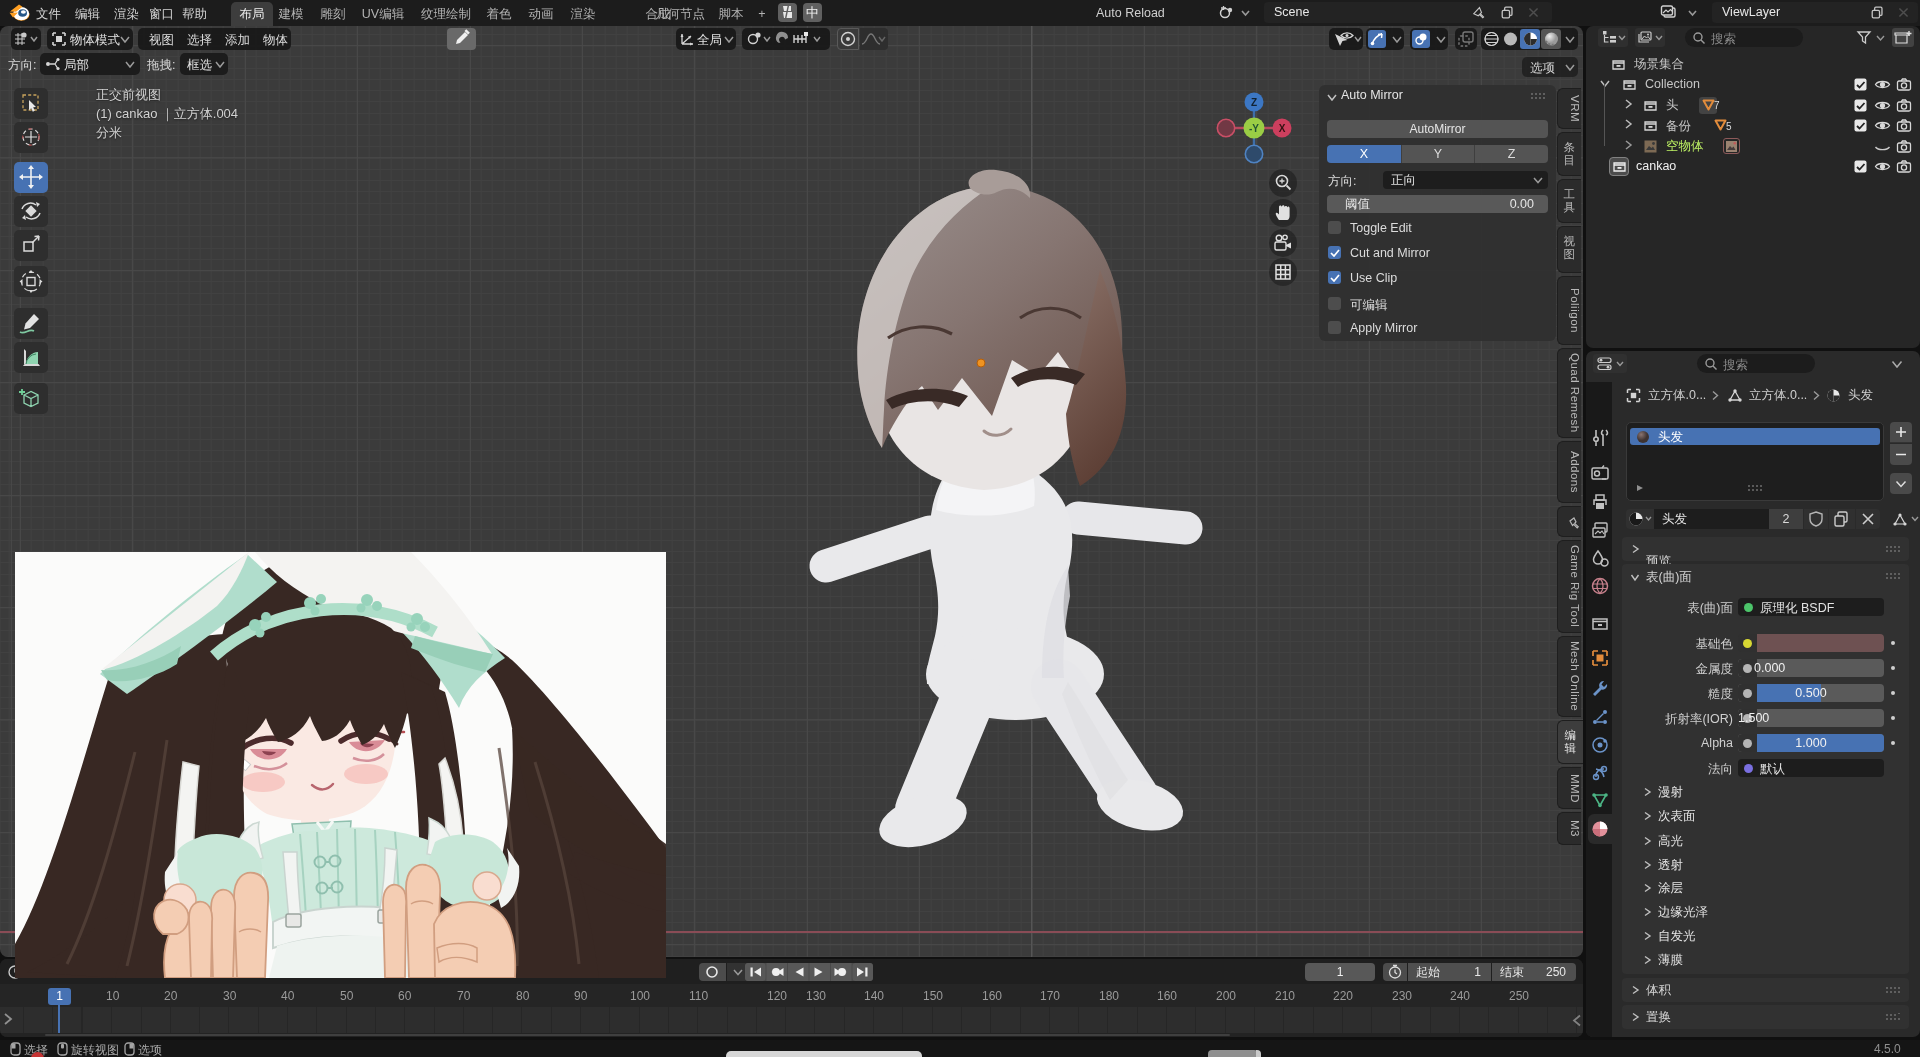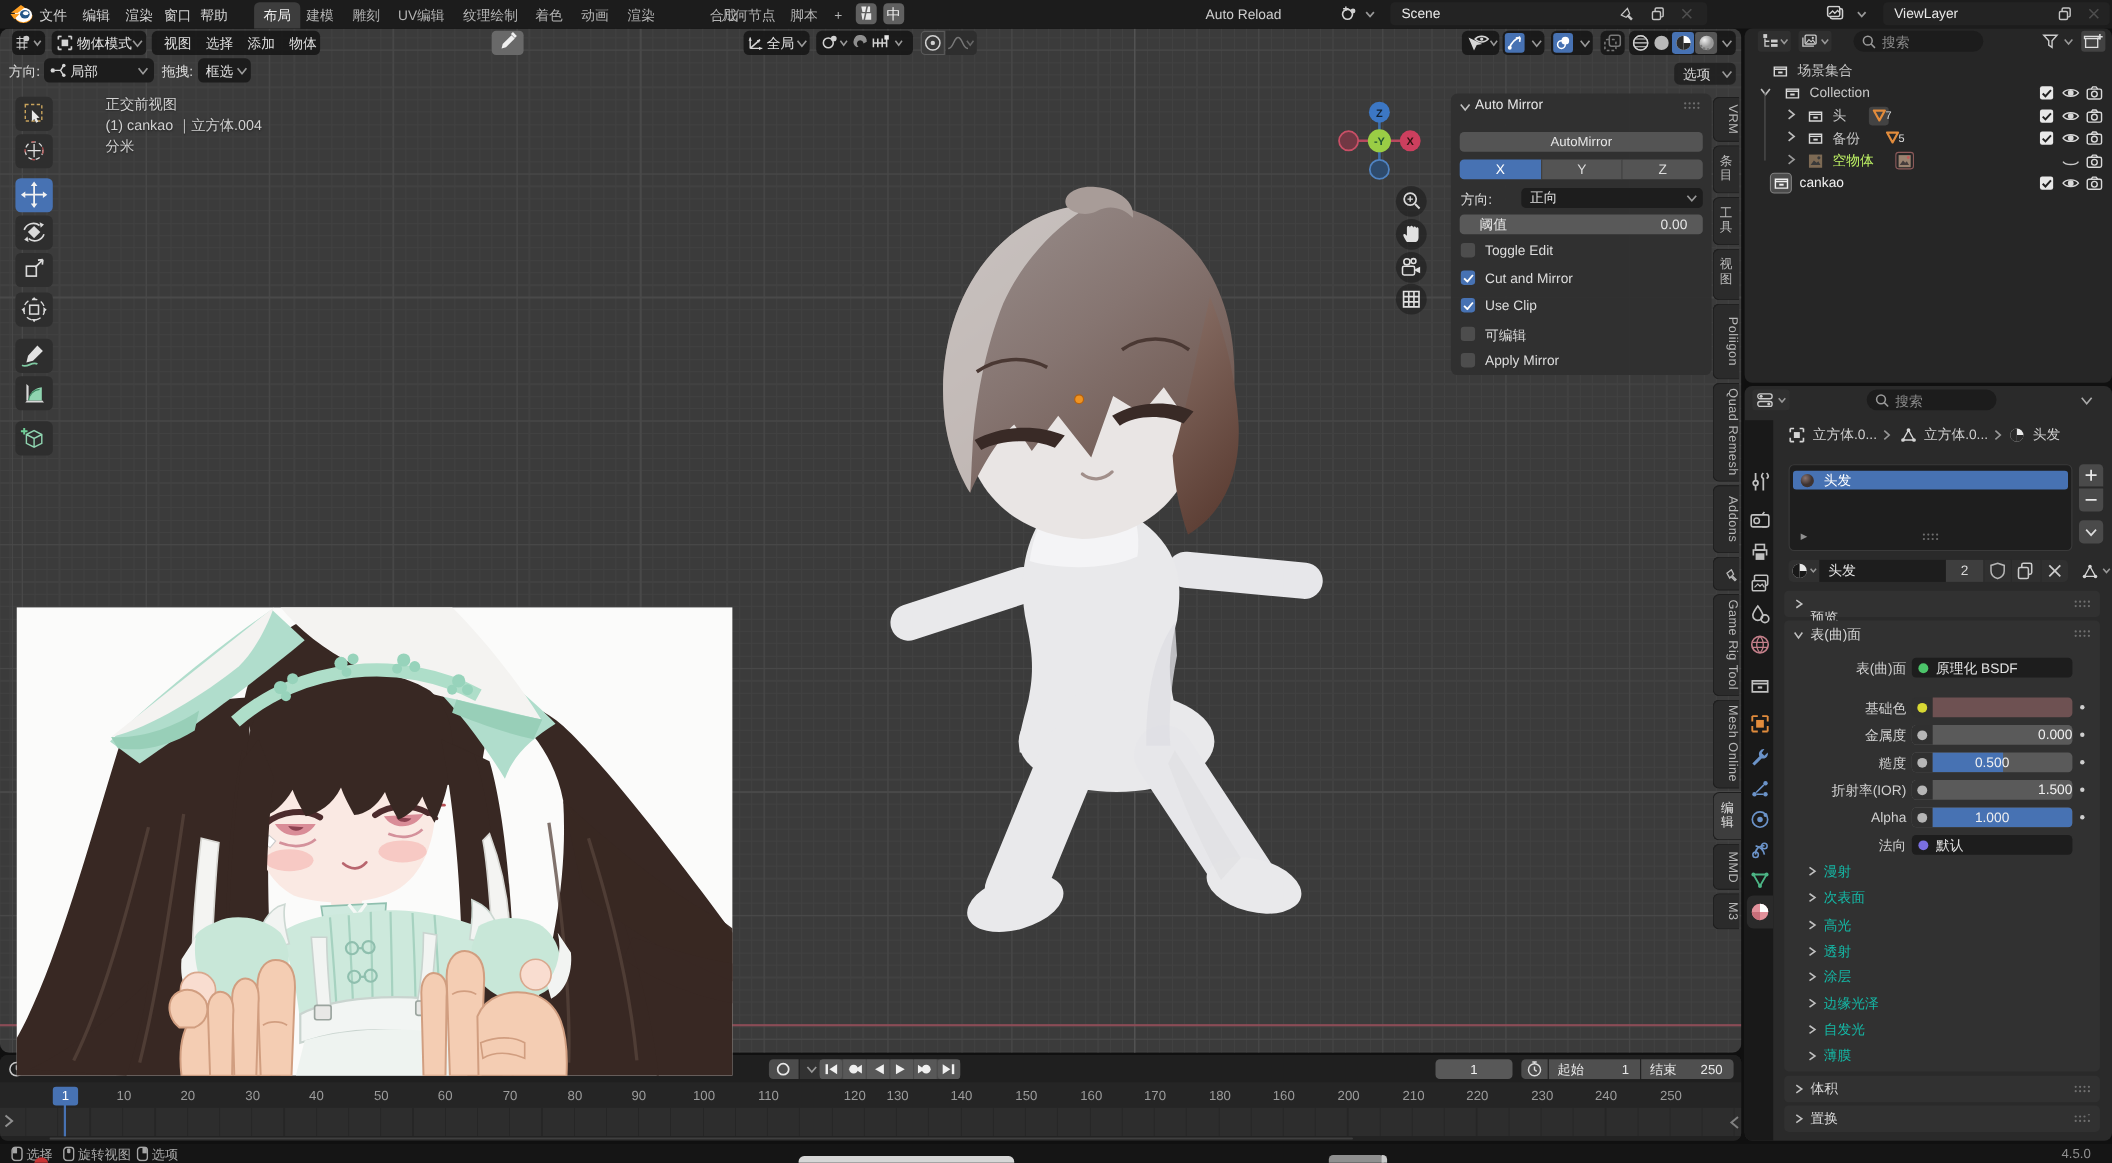--- a/index.html
+++ b/index.html
@@ -53,21 +53,21 @@
 .plab{position:absolute;right:179px;top:2px;color:#cfcfcf}
 .pfield{position:absolute;left:116px;width:146px;height:18px;background:#1d1d1d;border-radius:4px;color:#e2e2e2}
 .pslider{position:absolute;left:116px;width:146px;height:18px;background:#5a5a5a;border-radius:4px;color:#f0f0f0;overflow:hidden}
 .sv{position:absolute;left:19px;top:0;height:18px;background:#4772b3}
 .dot{display:inline-block;width:9px;height:9px;border-radius:50%;margin:4px 0 0 6px}
 .pfield .dot{position:absolute;left:6px;top:4.5px;margin:0}
 .pslider .dot{left:0;top:0;width:19px;height:18px;border-radius:4px 0 0 4px;background:#303030 !important;margin:0}
 .pslider .dot::after{content:"";position:absolute;left:5px;top:4.5px;width:9px;height:9px;border-radius:50%;background:#b5b5b5}
 .pv{position:absolute;left:22px;top:2px;font-size:12.5px}
 .pdot{position:absolute;left:269px;top:7px;width:4px;height:4px;border-radius:50%;background:#cfcfcf}
-.sub{position:absolute;left:36px;height:22px;color:#14b8a6}
+.sub{position:absolute;left:36px;height:22px;color:#e5e5e5}
 .fnum{position:absolute;top:5px}
 </style></head>
 <body>
 <div id="page">
 
 <div id="viewport">
   <div id="vmid"></div>
       <div id="redline"></div>
 
   <svg id="model" class="abs" style="left:780px;top:140px" width="450" height="800" viewBox="0 0 450 800">
@@ -866,31 +866,31 @@
    <div class="prow" style="top:70px">
           <span class="plab">基础色</span>
           <div class="pfield" style="background:#303030">
             <span class="dot" style="background:#d8d833;left:5px"></span>
             <span class="abs" style="left:19px;top:0;width:127px;height:18px;background:#6e5152;border-radius:0 4px 4px 0"></span>
           </div>
           <span class="pdot"></span>
         </div>
    <div class="prow" style="top:95px">
           <span class="plab">金属度</span>
-          <div class="pslider"><span class="dot" style="background:#b0b0b0"></span><span class="sv" style="width:0"></span><span class="pv" style="left:16px;right:0;text-align:right">0.000</span></div>
+          <div class="pslider"><span class="dot" style="background:#b0b0b0"></span><span class="sv" style="width:0"></span><span class="pv" style="left:16px;right:0;text-align:left">0.000</span></div>
           <span class="pdot"></span>
         </div>
    <div class="prow" style="top:120px">
           <span class="plab">糙度</span>
           <div class="pslider"><span class="dot" style="background:#b0b0b0"></span><span class="sv" style="width:64px"></span><span class="pv" style="left:0;right:0;text-align:center">0.500</span></div>
           <span class="pdot"></span>
         </div>
    <div class="prow" style="top:145px">
           <span class="plab">折射率(IOR)</span>
-          <div class="pslider"><span class="dot" style="background:#b0b0b0"></span><span class="sv" style="width:0"></span><span class="pv" style="left:0;right:0;text-align:right">1.500</span></div>
+          <div class="pslider"><span class="dot" style="background:#b0b0b0"></span><span class="sv" style="width:0"></span><span class="pv" style="left:0;right:0;text-align:left">1.500</span></div>
           <span class="pdot"></span>
         </div>
    <div class="prow" style="top:170px">
           <span class="plab">Alpha</span>
           <div class="pslider"><span class="dot" style="background:#b0b0b0"></span><span class="sv" style="width:127px"></span><span class="pv" style="left:0;right:0;text-align:center">1.000</span></div>
           <span class="pdot"></span>
         </div>
    <div class="prow" style="top:195px">
           <span class="plab">法向</span>
           <div class="pfield">

